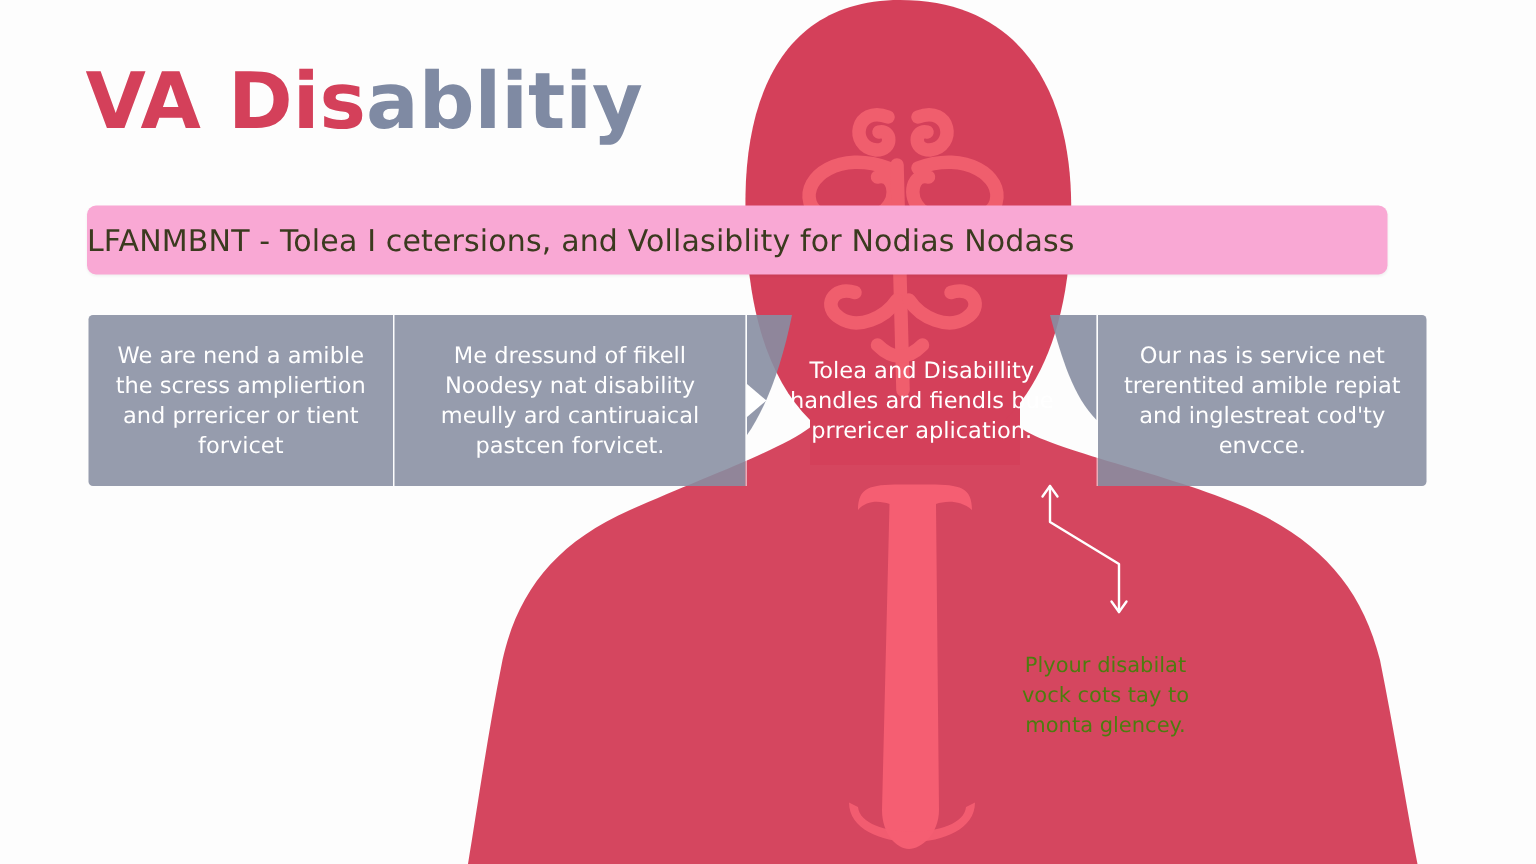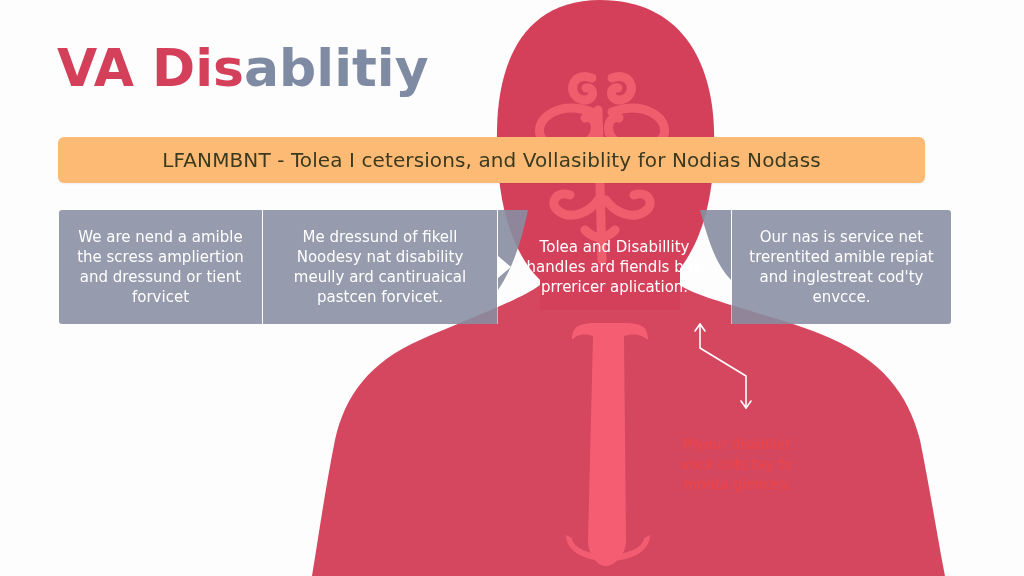--- a/index.html
+++ b/index.html
@@ -41,26 +41,26 @@
   .title .t1 { color: #D4405A; }
   .title .t2 { color: #7F8AA3; }
 
   
   .banner {
     position: absolute;
     left: 58px;
     top: 137px;
     width: 867px;
     height: 46px;
-    background: #fdba74;
+    background: #f9a8d4;
     border-radius: 6px;
     z-index: 4;
     display: flex;
     align-items: center;
-    justify-content: center;
+    justify-content: flex-start;
     box-shadow: 0 1px 2px rgba(0,0,0,0.06);
   }
   .banner-text {
     color: #3B3A1F;
     font-size: 20px;
     font-family: "DejaVu Sans", sans-serif;
     white-space: nowrap;
     letter-spacing: 0.1px;
   }
 
@@ -110,21 +110,21 @@
     border-left: 13px solid #ffffff;
   }
 
   
   .caption {
     position: absolute;
     left: 672px;
     top: 434px;
     width: 130px;
     text-align: center;
-    color: #ef4444;
+    color: #4d7c0f;
     font-size: 14px;
     line-height: 20px;
     z-index: 6;
     font-family: "DejaVu Sans", sans-serif;
   }
   .connector {
     position: absolute;
     left: 690px;
     top: 320px;
     width: 80px;
@@ -179,21 +179,21 @@
   <div class="title">
     <span class="t1">VA Dis</span><span class="t2">ablitiy</span>
   </div>
 
   <div class="banner">
     <span class="banner-text">LFANMBNT  -  Tolea I cetersions, and Vollasiblity  for Nodias Nodass</span>
   </div>
 
   <div class="cards">
     <div class="card c1">
-      <span class="card-text">We are nend a amible the scress ampliertion and dressund or tient forvicet</span>
+      <span class="card-text">We are nend a amible the scress ampliertion and prrericer or tient forvicet</span>
     </div>
     <div class="divider" style="left:203px"></div>
     <div class="arrow" style="left:204px"></div>
 
     <div class="card c2">
       <span class="card-text">Me dressund of fikell Noodesy nat disability meully ard cantiruaical pastcen forvicet.</span>
     </div>
     <div class="divider" style="left:438px"></div>
     <div class="arrow" style="left:439px"></div>
 

